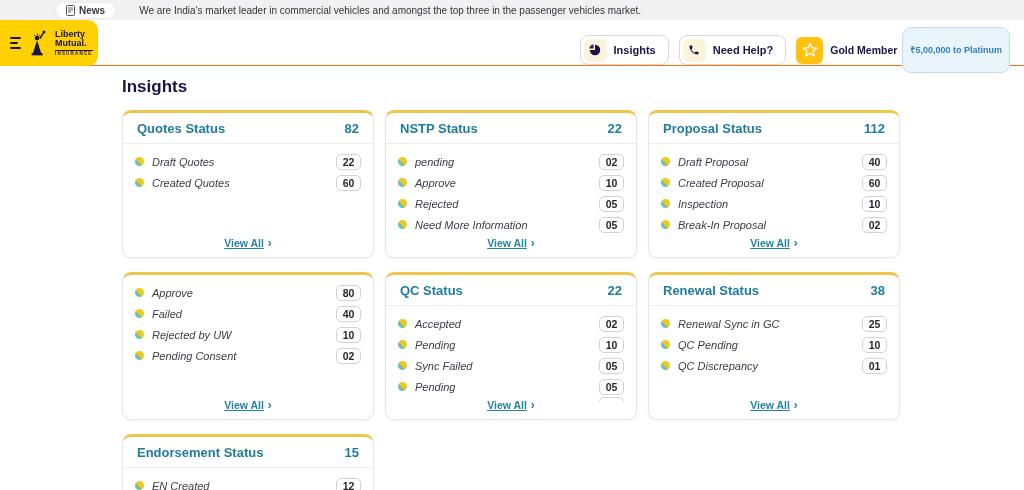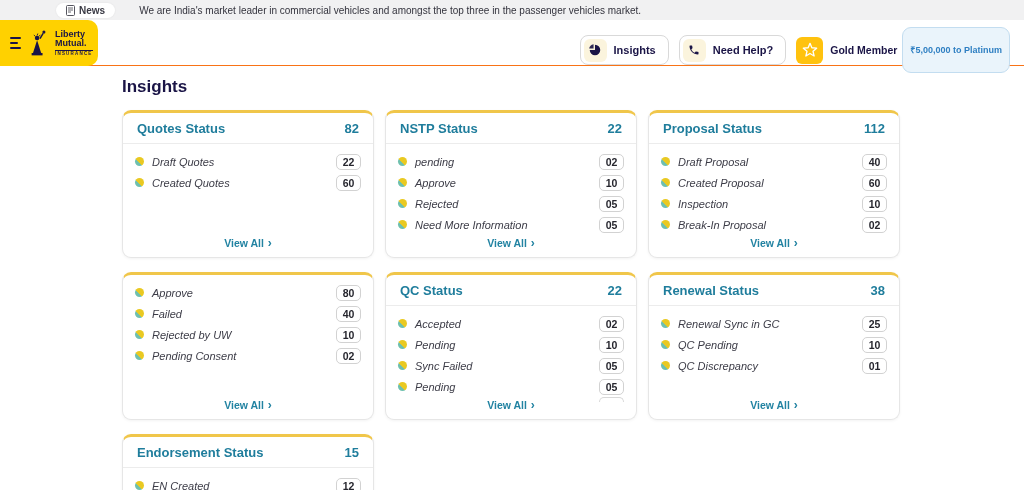--- a/index.html
+++ b/index.html
@@ -60,21 +60,21 @@
   .item { display:flex; align-items:center; height:21px; }
   .dot { width:9px; height:9px; border-radius:50%;
          background:linear-gradient(225deg, #e9c922 58%, #6fc0ae 58%); flex:0 0 auto; }
   .item .lbl { font-size:11px; color:#3c3c47; margin-left:8px;font-style:italic; }
   .badge { margin-left:auto; min-width:25px; height:16px; line-height:15px; text-align:center;
            font-size:10.5px; font-weight:bold; color:#26262e;
            border:1px solid #d2d2d2; border-radius:5px; background:#fff; padding:0 4px; }
   .partial-badge { position:absolute; right:12px; bottom:17px; width:25px; height:5px;
                    border:1px solid #d8d8d8; border-bottom:none; border-radius:5px 5px 0 0; background:#fff; }
   .view-all { position:absolute; bottom:6px; left:0; right:0; text-align:center; }
-  .view-all a { font-size:10.5px; font-weight:bold; color:#2283A2; cursor:pointer; }
+  .view-all a { font-size:10.5px; font-weight:bold; color:#2283A2; text-decoration:underline; cursor:pointer; }
   .view-all .chev { color:#2283A2; font-weight:bold; font-size:12px; margin-left:4px; text-decoration:none; display:inline-block; }
 </style>
 </head>
 <body>
 
 <div class="news-bar">
   <div class="news-pill">
     <svg width="9" height="11" viewBox="0 0 9 11">
       <rect x="0.5" y="0.5" width="8" height="10" rx="1" fill="none" stroke="#55555f" stroke-width="1"></rect>
       <line x1="2" y1="3" x2="7" y2="3" stroke="#55555f" stroke-width="0.9"></line>

